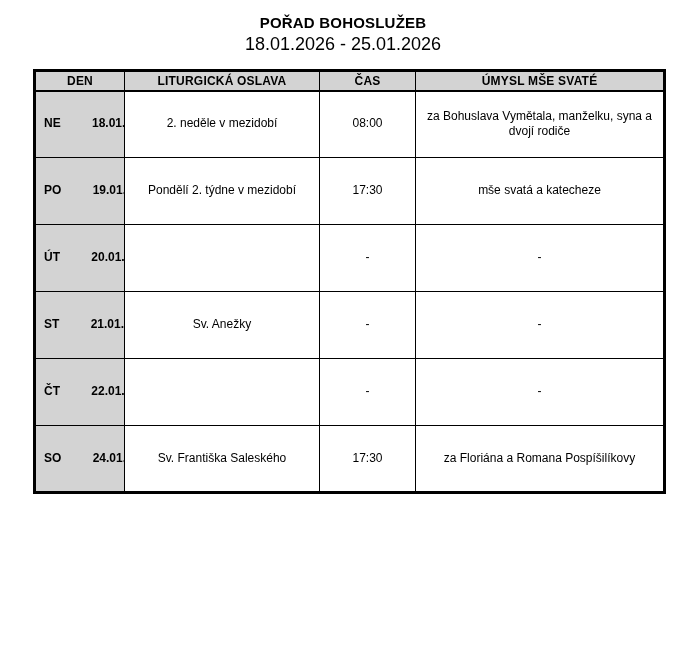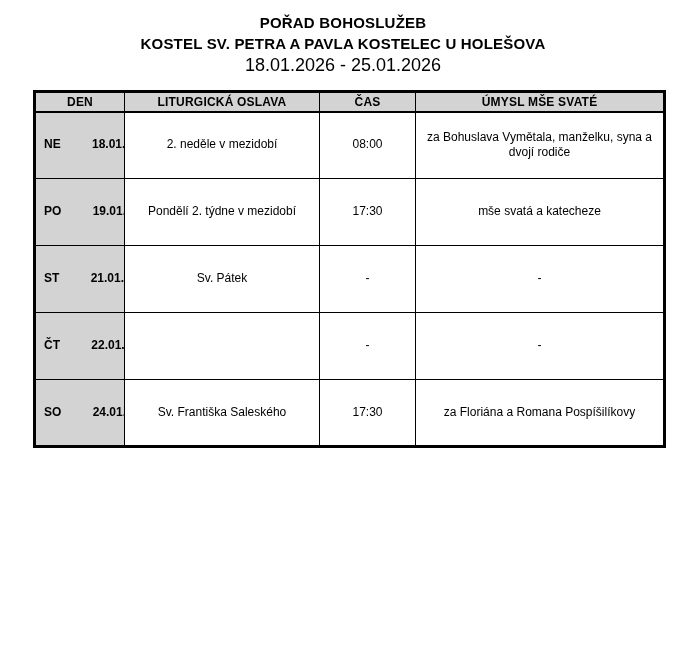--- a/index.html
+++ b/index.html
@@ -81,21 +81,20 @@
   td.day-cell .day-date { display: inline-block; margin-left: 28px; }
   td.celebration-cell { padding: 0 16px; }
   td.time-cell { padding: 2px 4px; }
   td.intention-cell { padding: 2px 7px; }
 </style>
 </head>
 <body>
 
 <div class="doc-header">
   <div class="doc-title">POŘAD BOHOSLUŽEB</div>
-  <div class="doc-subtitle">KOSTEL SV. PETRA A PAVLA KOSTELEC U HOLEŠOVA</div>
   <div class="doc-daterange">18.01.2026 - 25.01.2026</div>
 </div>
 
 <table class="schedule">
   <colgroup>
     <col class="c-day">
     <col class="c-cel">
     <col class="c-time">
     <col class="c-int">
   </colgroup>
@@ -121,27 +120,36 @@
   <tr>
     <td class="day-cell">
       <span class="day-abbr">PO</span>
       <span class="day-date">19.01.</span>
     </td>
     <td class="celebration-cell">Pondělí 2. týdne v mezidobí</td>
     <td class="time-cell">17:30</td>
     <td class="intention-cell">mše svatá a katecheze</td>
   </tr>
 
+  <tr>
+    <td class="day-cell">
+      <span class="day-abbr">ÚT</span>
+      <span class="day-date">20.01.</span>
+    </td>
+    <td class="celebration-cell"></td>
+    <td class="time-cell">-</td>
+    <td class="intention-cell">-</td>
+  </tr>
 
   <tr>
     <td class="day-cell">
       <span class="day-abbr">ST</span>
       <span class="day-date">21.01.</span>
     </td>
-    <td class="celebration-cell">Sv. Pátek</td>
+    <td class="celebration-cell">Sv. Anežky</td>
     <td class="time-cell">-</td>
     <td class="intention-cell">-</td>
   </tr>
 
   <tr>
     <td class="day-cell">
       <span class="day-abbr">ČT</span>
       <span class="day-date">22.01.</span>
     </td>
     <td class="celebration-cell"></td>

